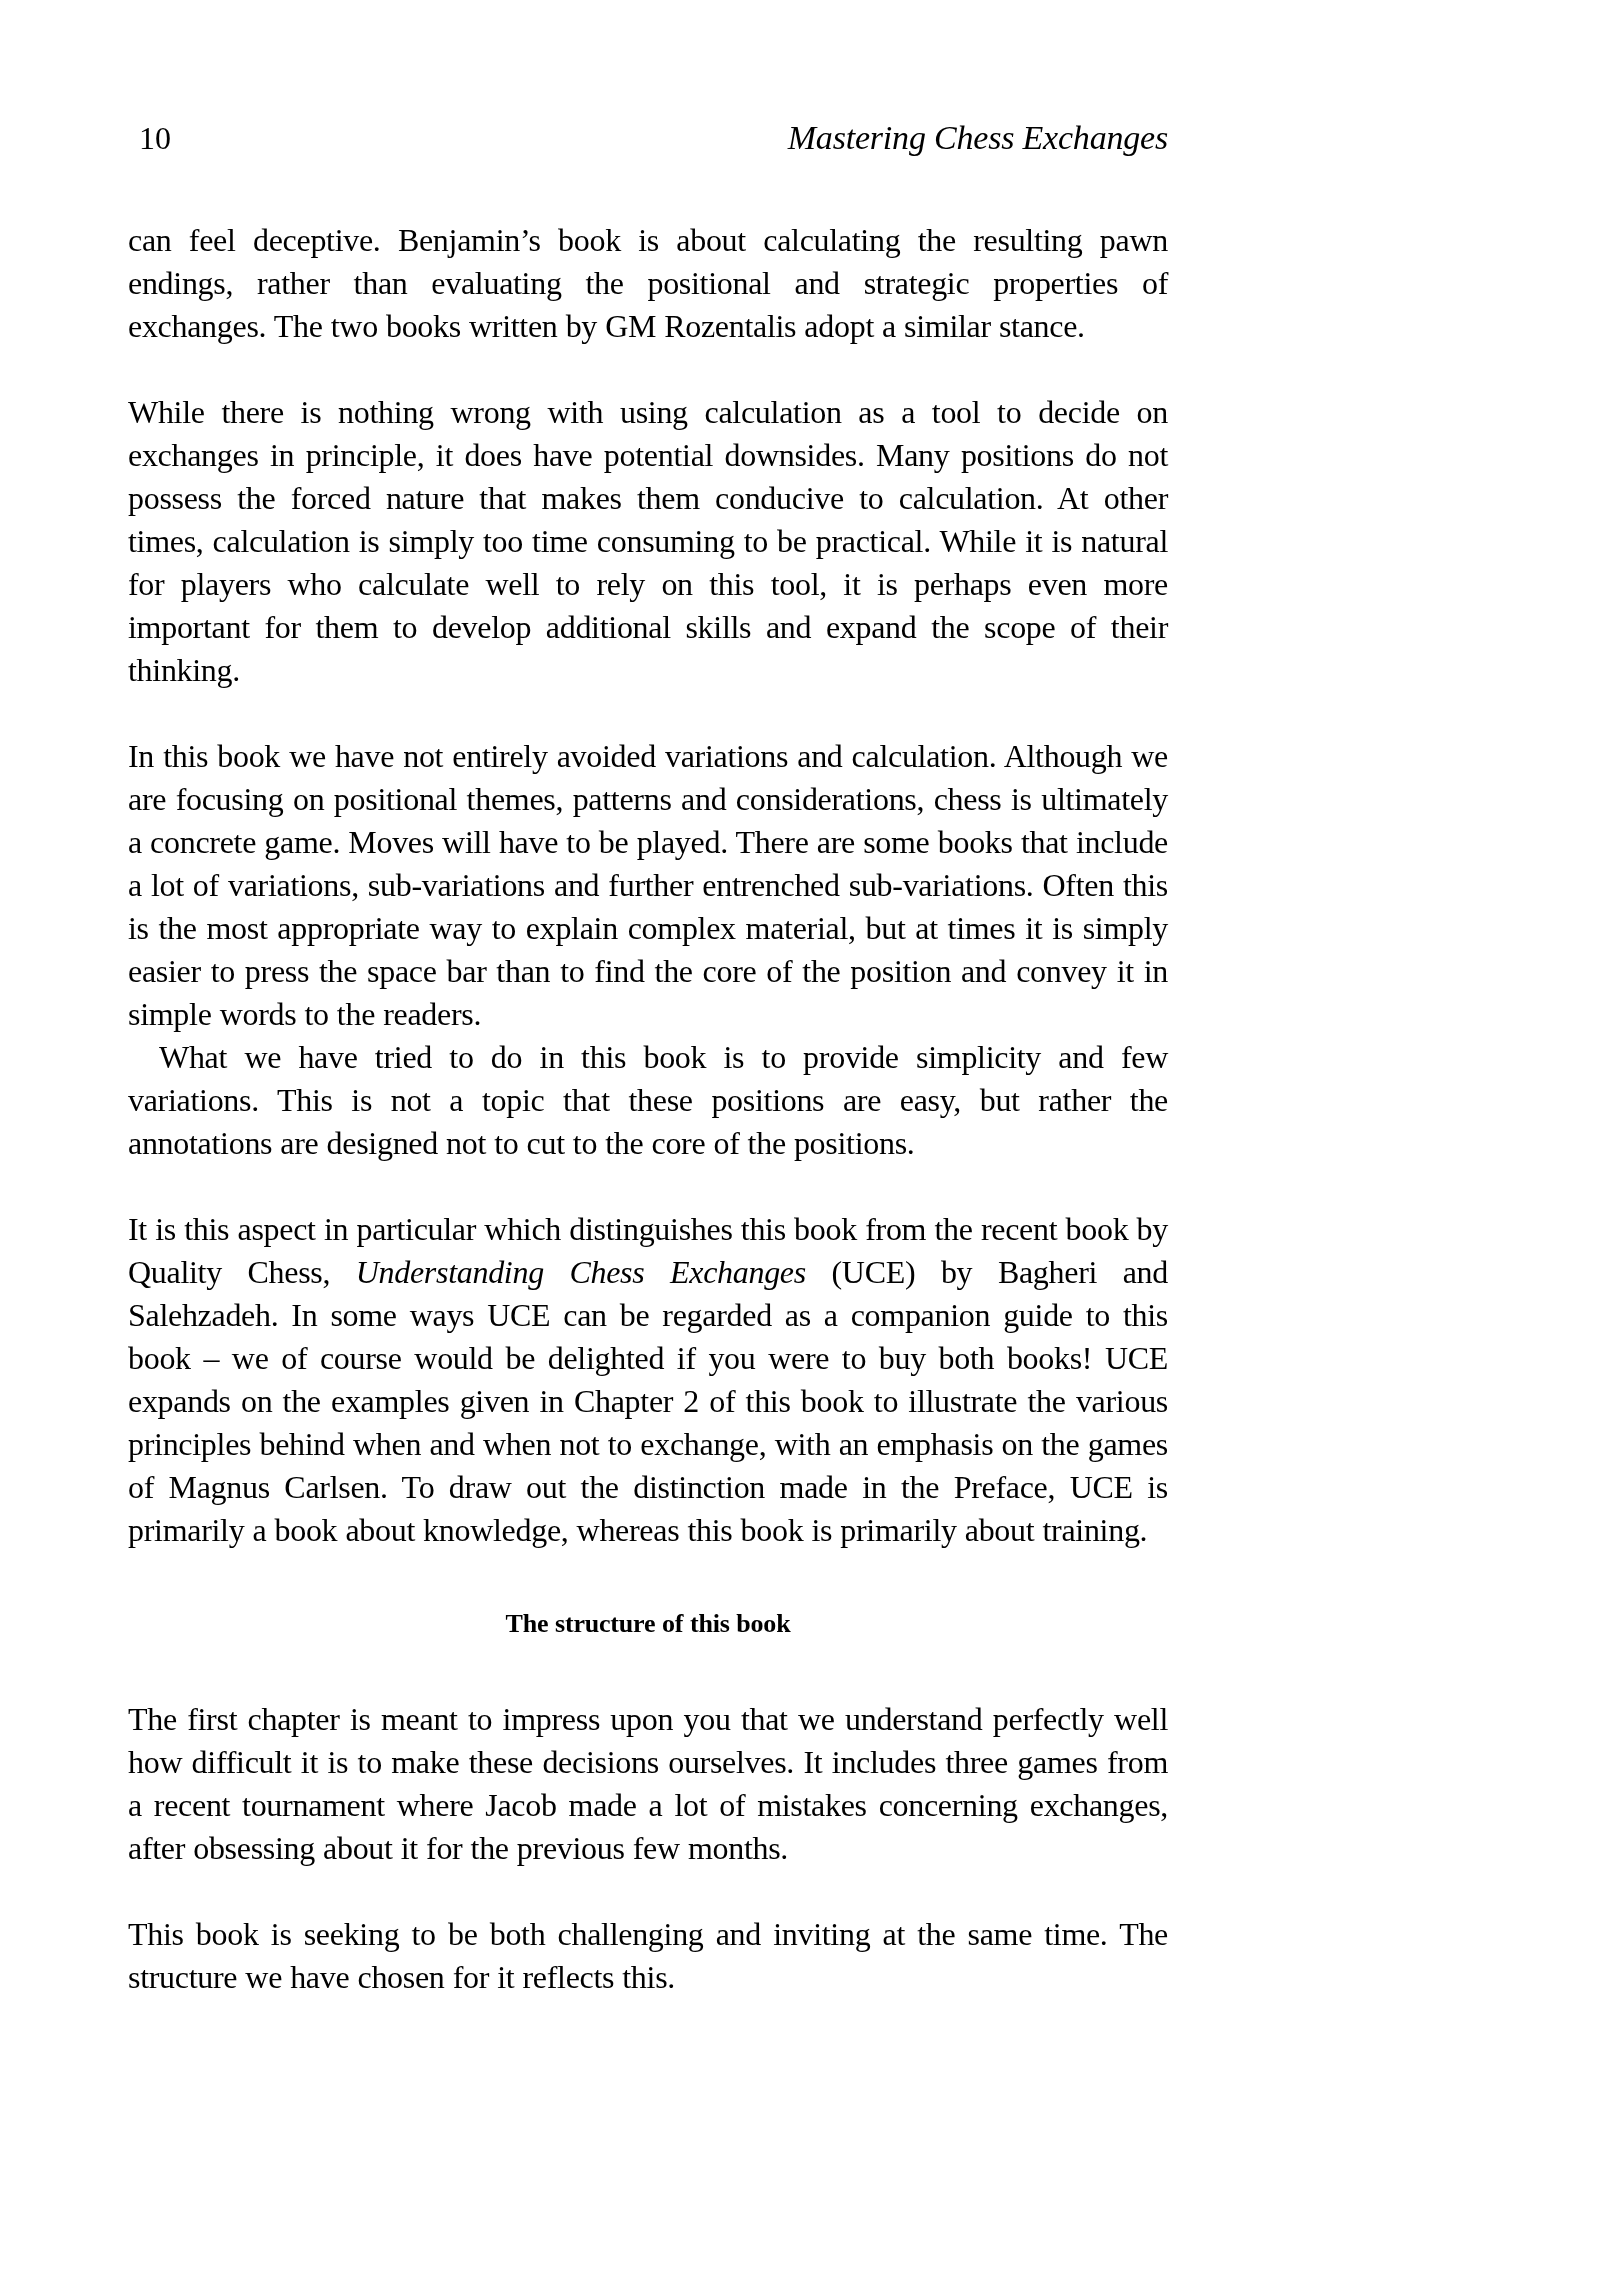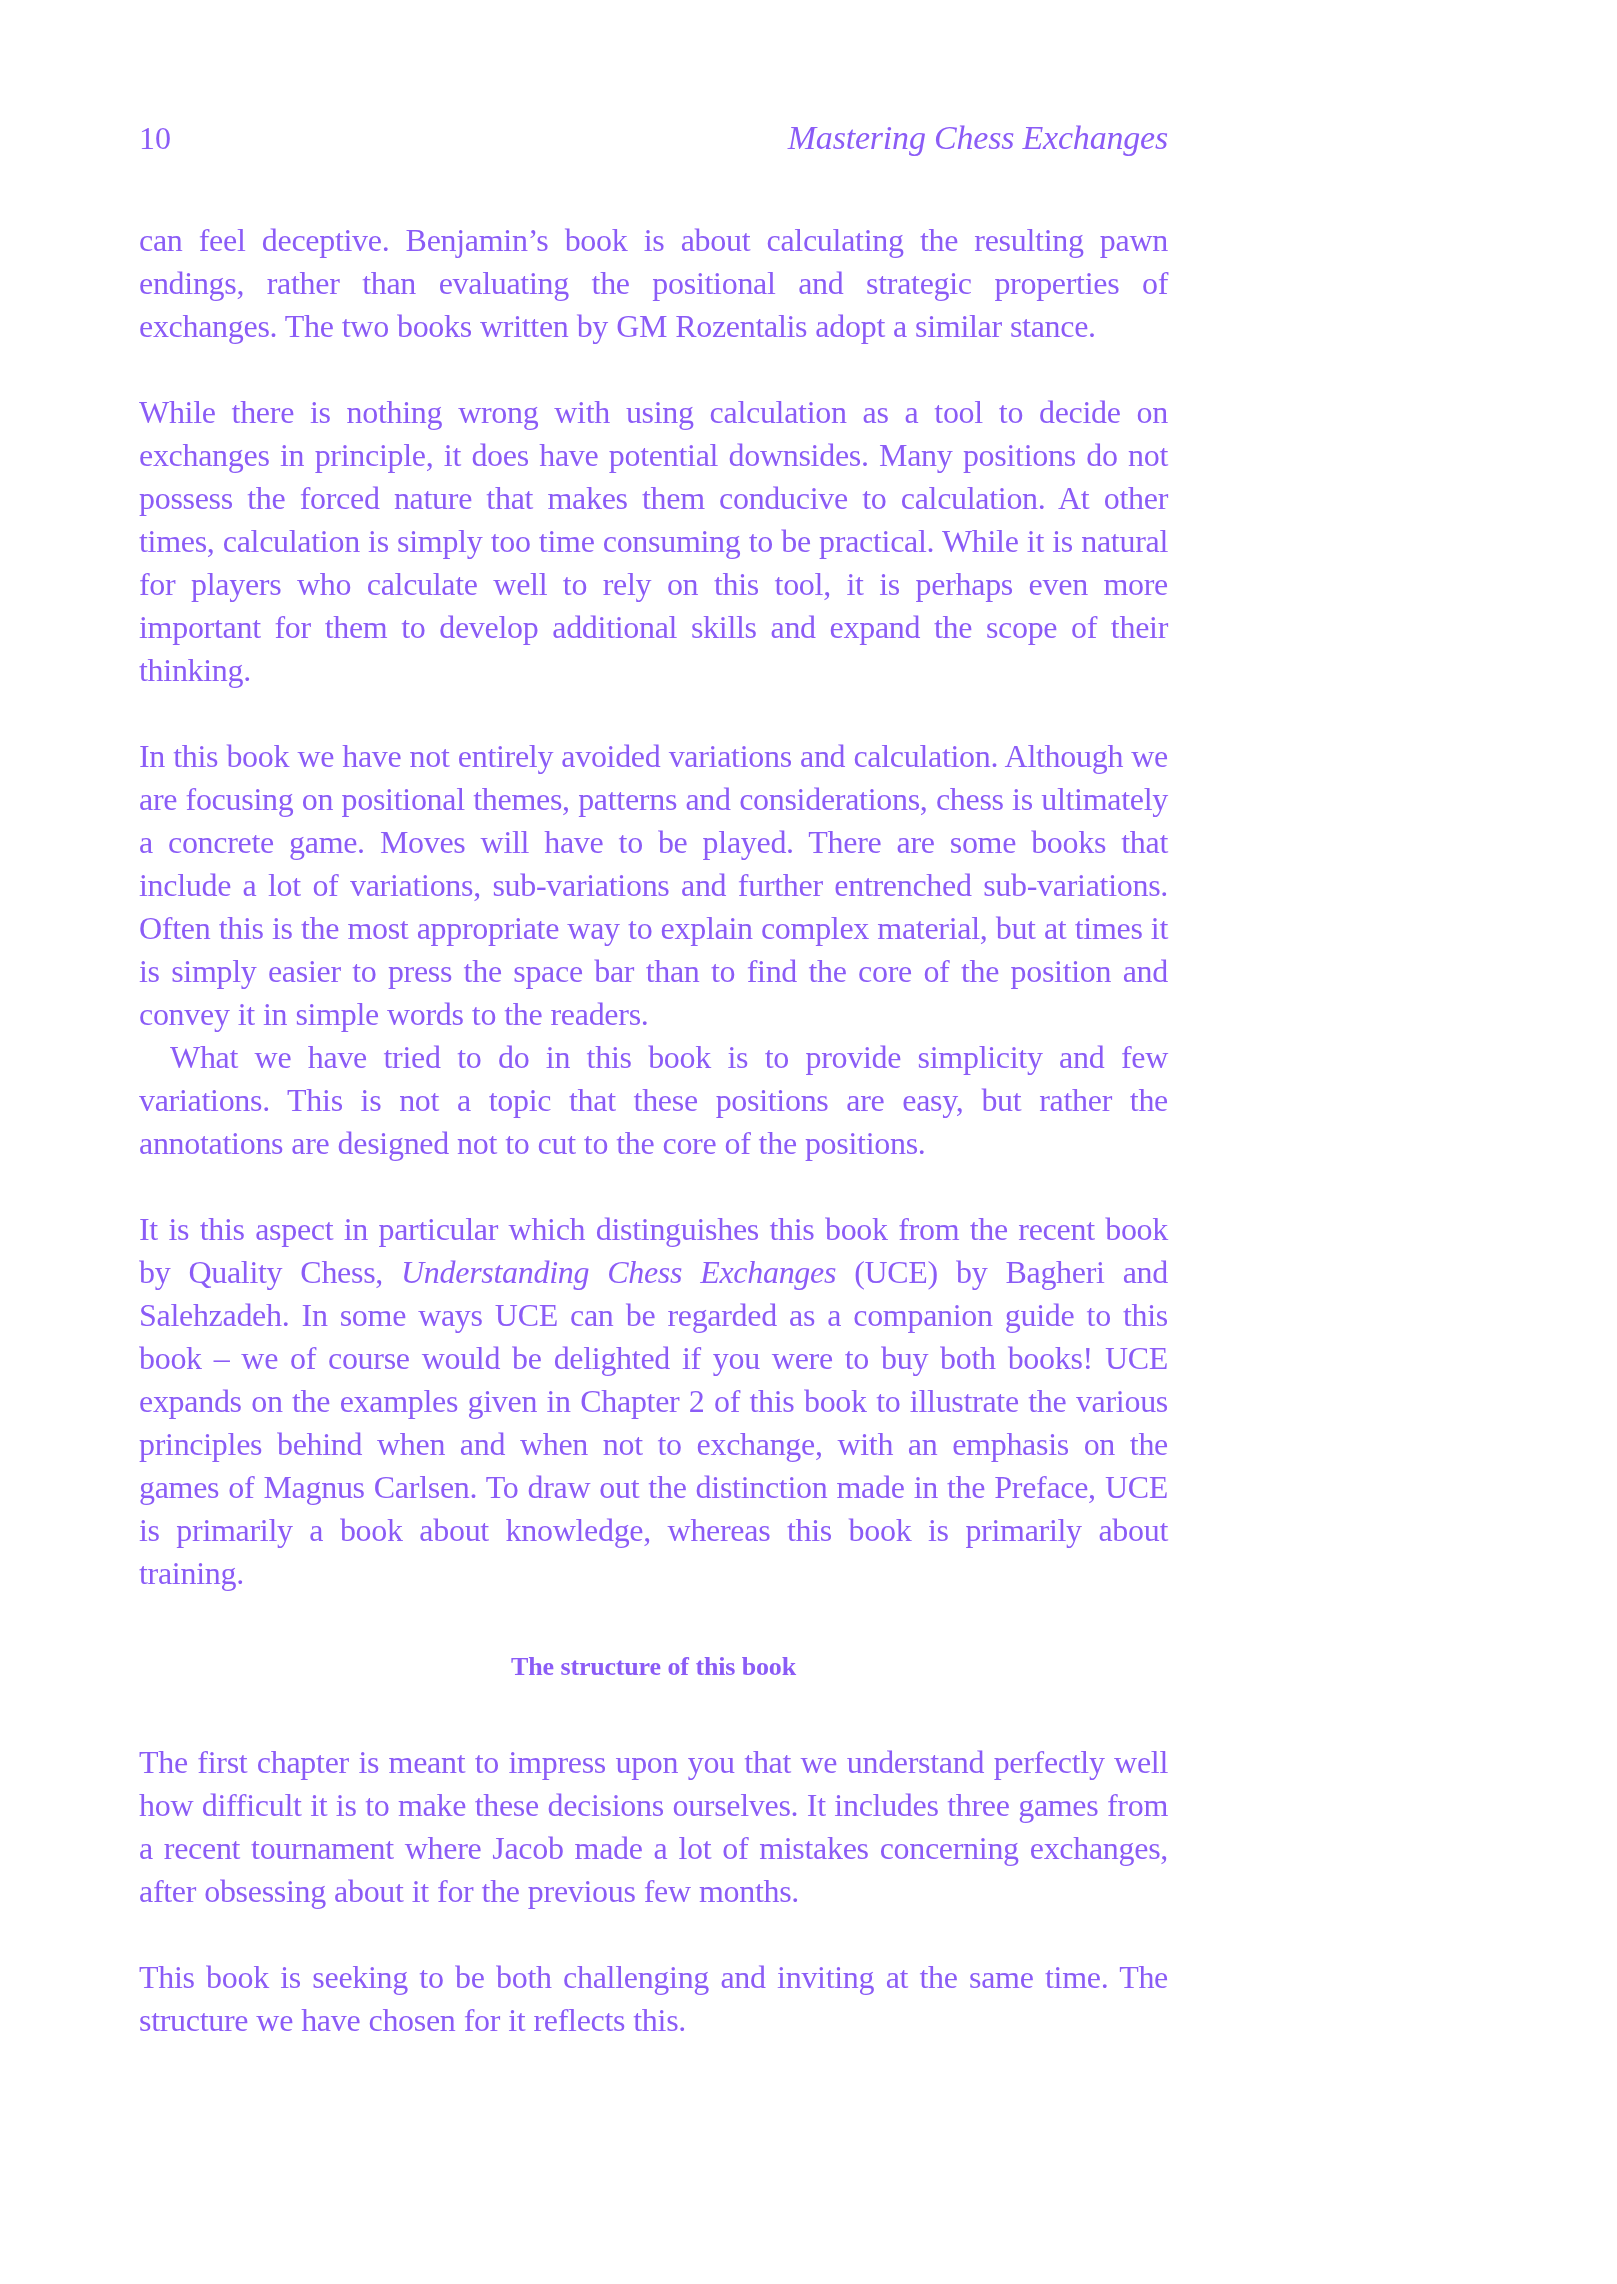--- a/index.html
+++ b/index.html
@@ -3,21 +3,21 @@
 <meta charset="utf-8">
 <style>
   * { box-sizing: border-box; }
   html, body { margin: 0; padding: 0; background: #ffffff; }
 
   .page {
     position: relative;
     width: 1305px;
     height: 2284px;
     background: #ffffff;
-    color: #8b5cf6;
+    color: #000000;
     font-family: "Liberation Serif", "DejaVu Serif", serif;
     overflow: hidden;
   }
 
   .running-header {
     position: absolute;
     top: 118px;
     left: 139px;
     right: 137px;
     height: 40px;
@@ -36,21 +36,21 @@
     text-align: right;
     font-size: 34px;
     line-height: 40px;
     letter-spacing: -0.2px;
     font-style: italic;
   }
 
   .text-block {
     position: absolute;
     top: 219px;
-    left: 139px;
+    left: 128px;
     right: 137px;
     font-size: 32px;
     line-height: 43px;
     text-align: justify;
     letter-spacing: -0.3px;
     word-spacing: 0.4px;
   }
 
   .text-block p {
     margin: 43px 0 0 0;

